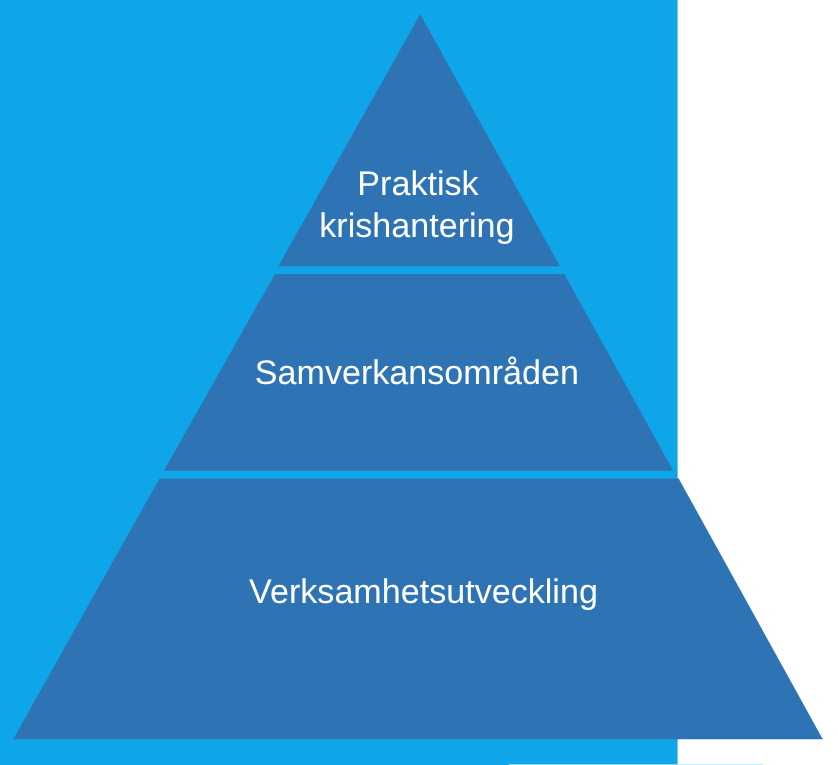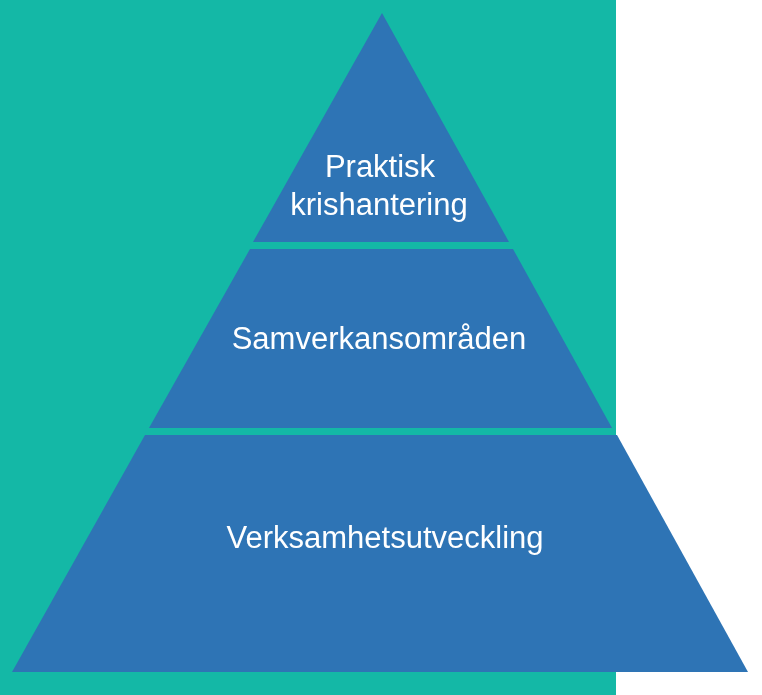--- a/index.html
+++ b/index.html
@@ -7,21 +7,21 @@
     padding: 0;
     width: 762px;
     height: 695px;
     background: #ffffff;
     overflow: hidden;
   }
   .stage {
     position: relative;
     width: 616px;
     height: 695px;
-    background: #14b8a6;
+    background: #0ea5e9;
   }
   svg {
     display: block;
   }
   .pyramid-label {
     font-family: "Liberation Sans", sans-serif;
     font-size: 31px;
     font-weight: 400;
     text-anchor: middle;
     letter-spacing: 0px;

